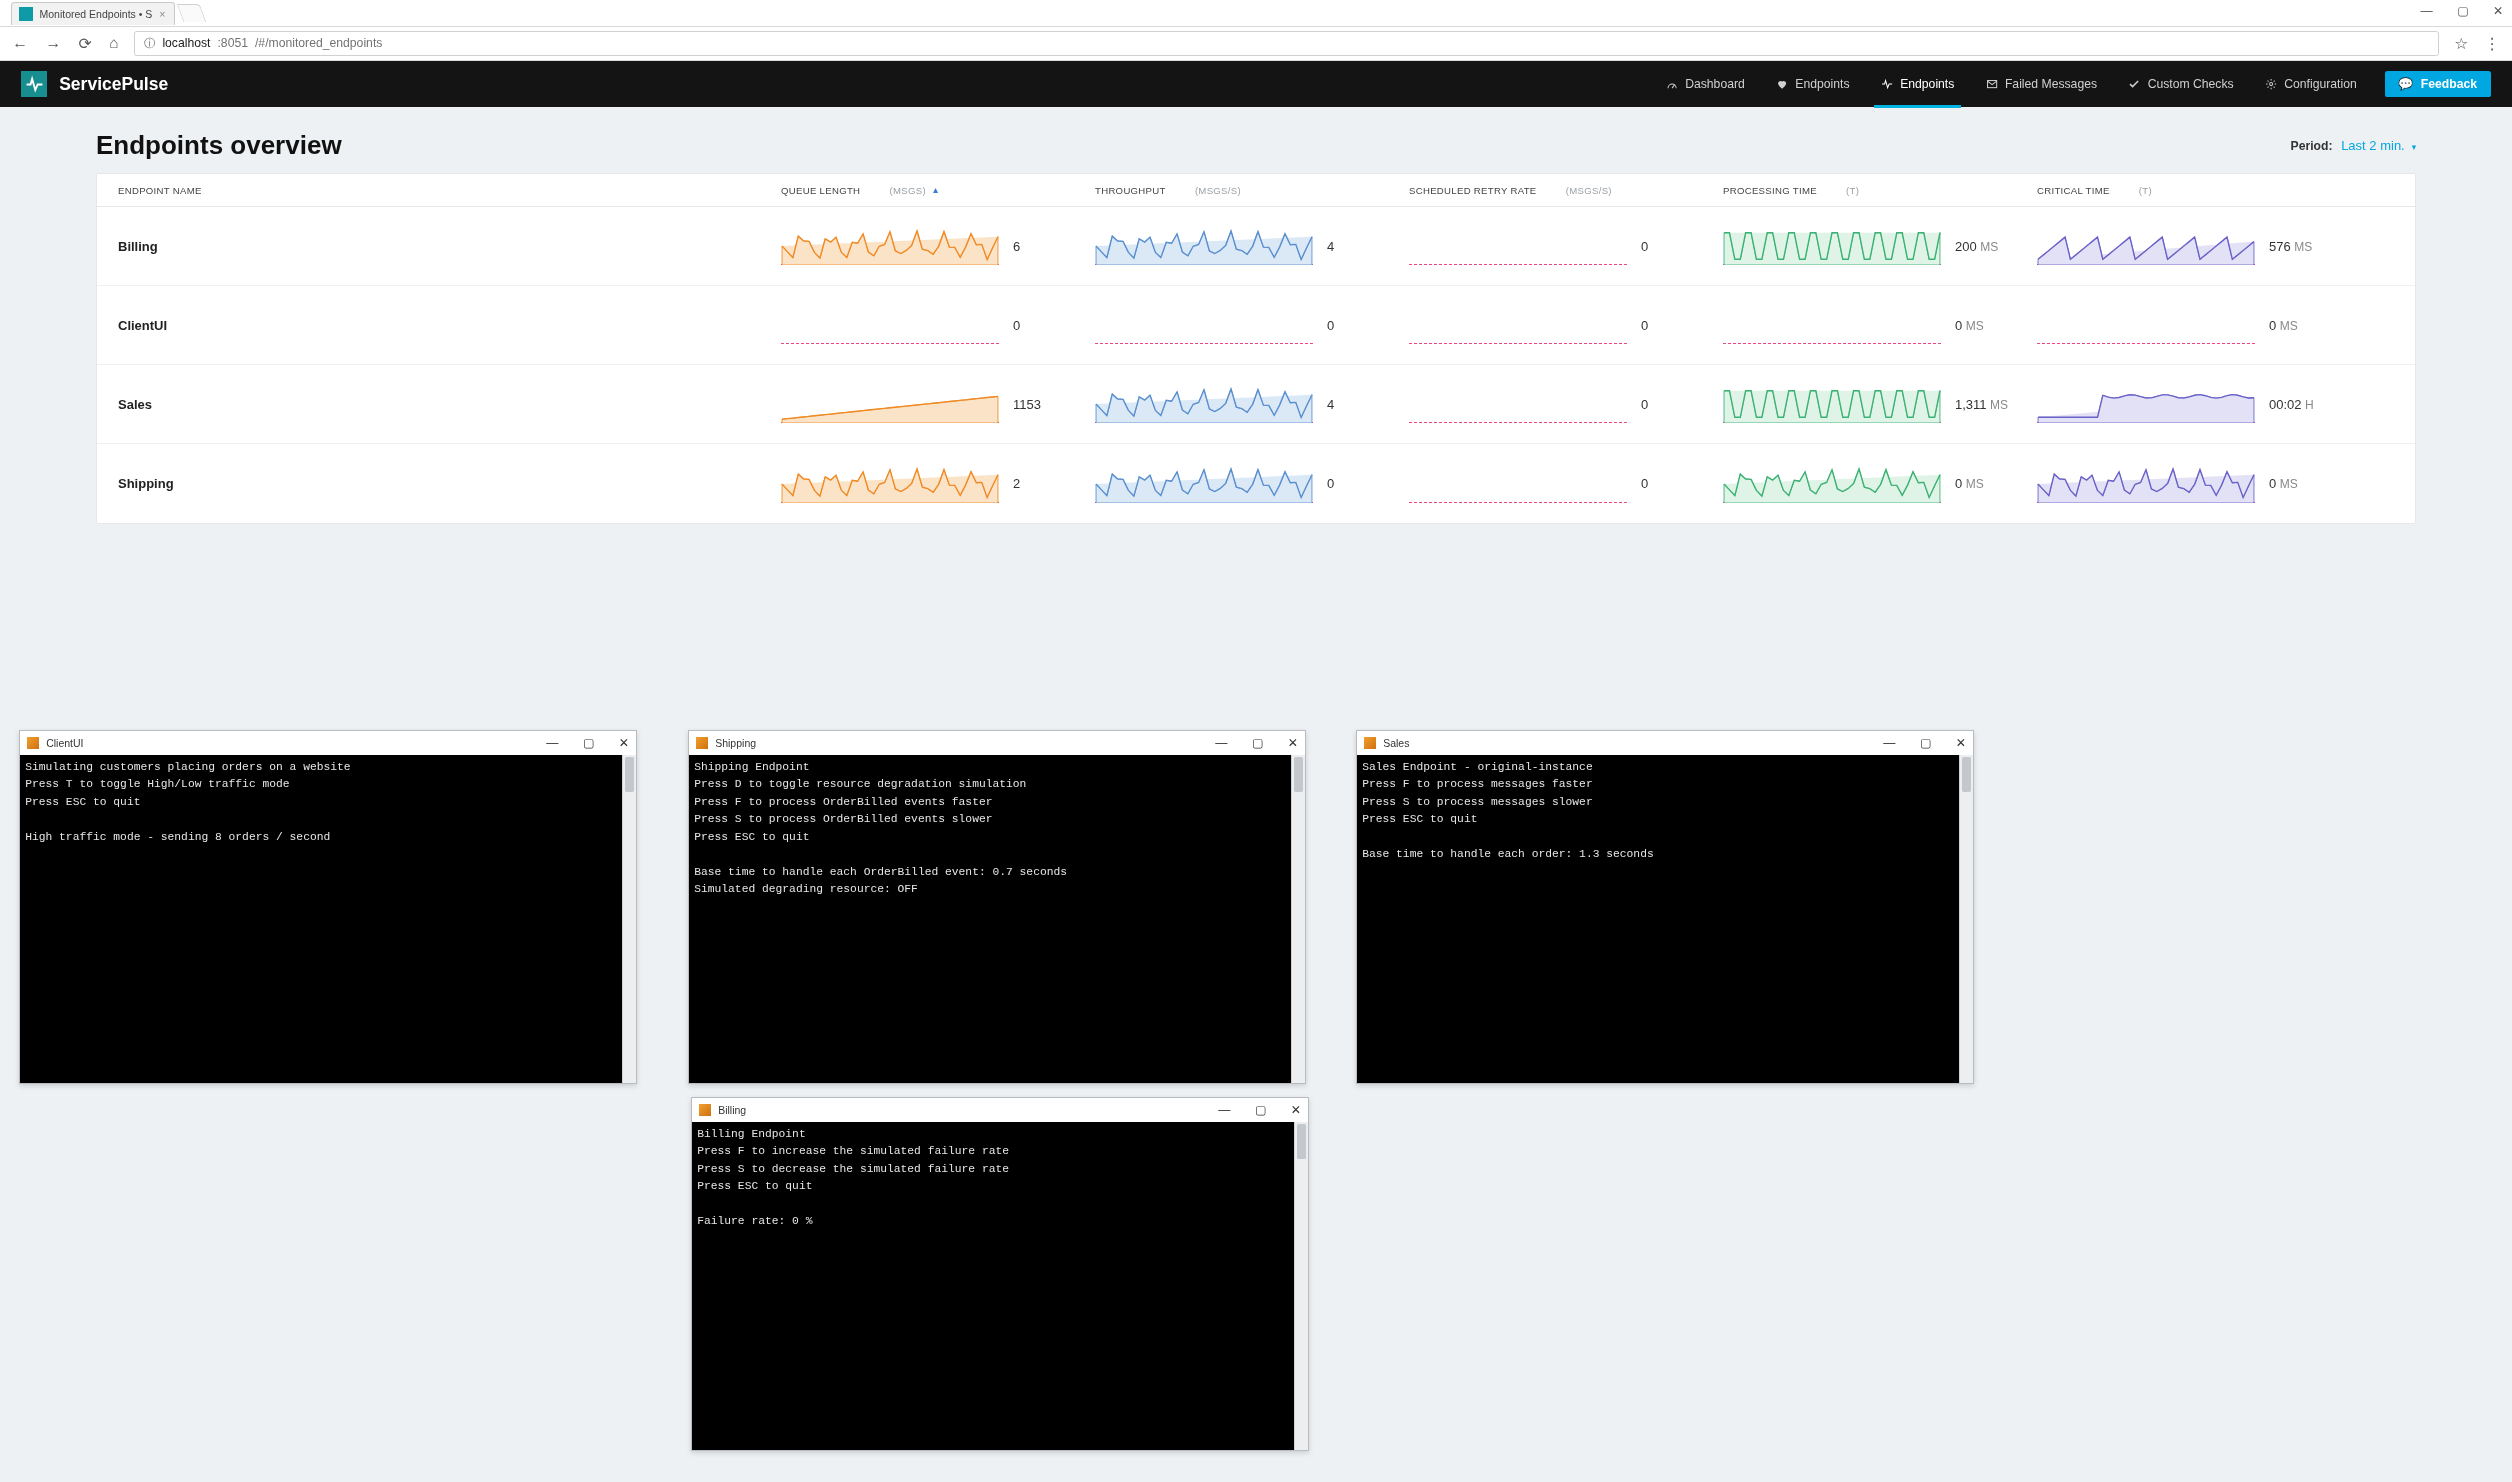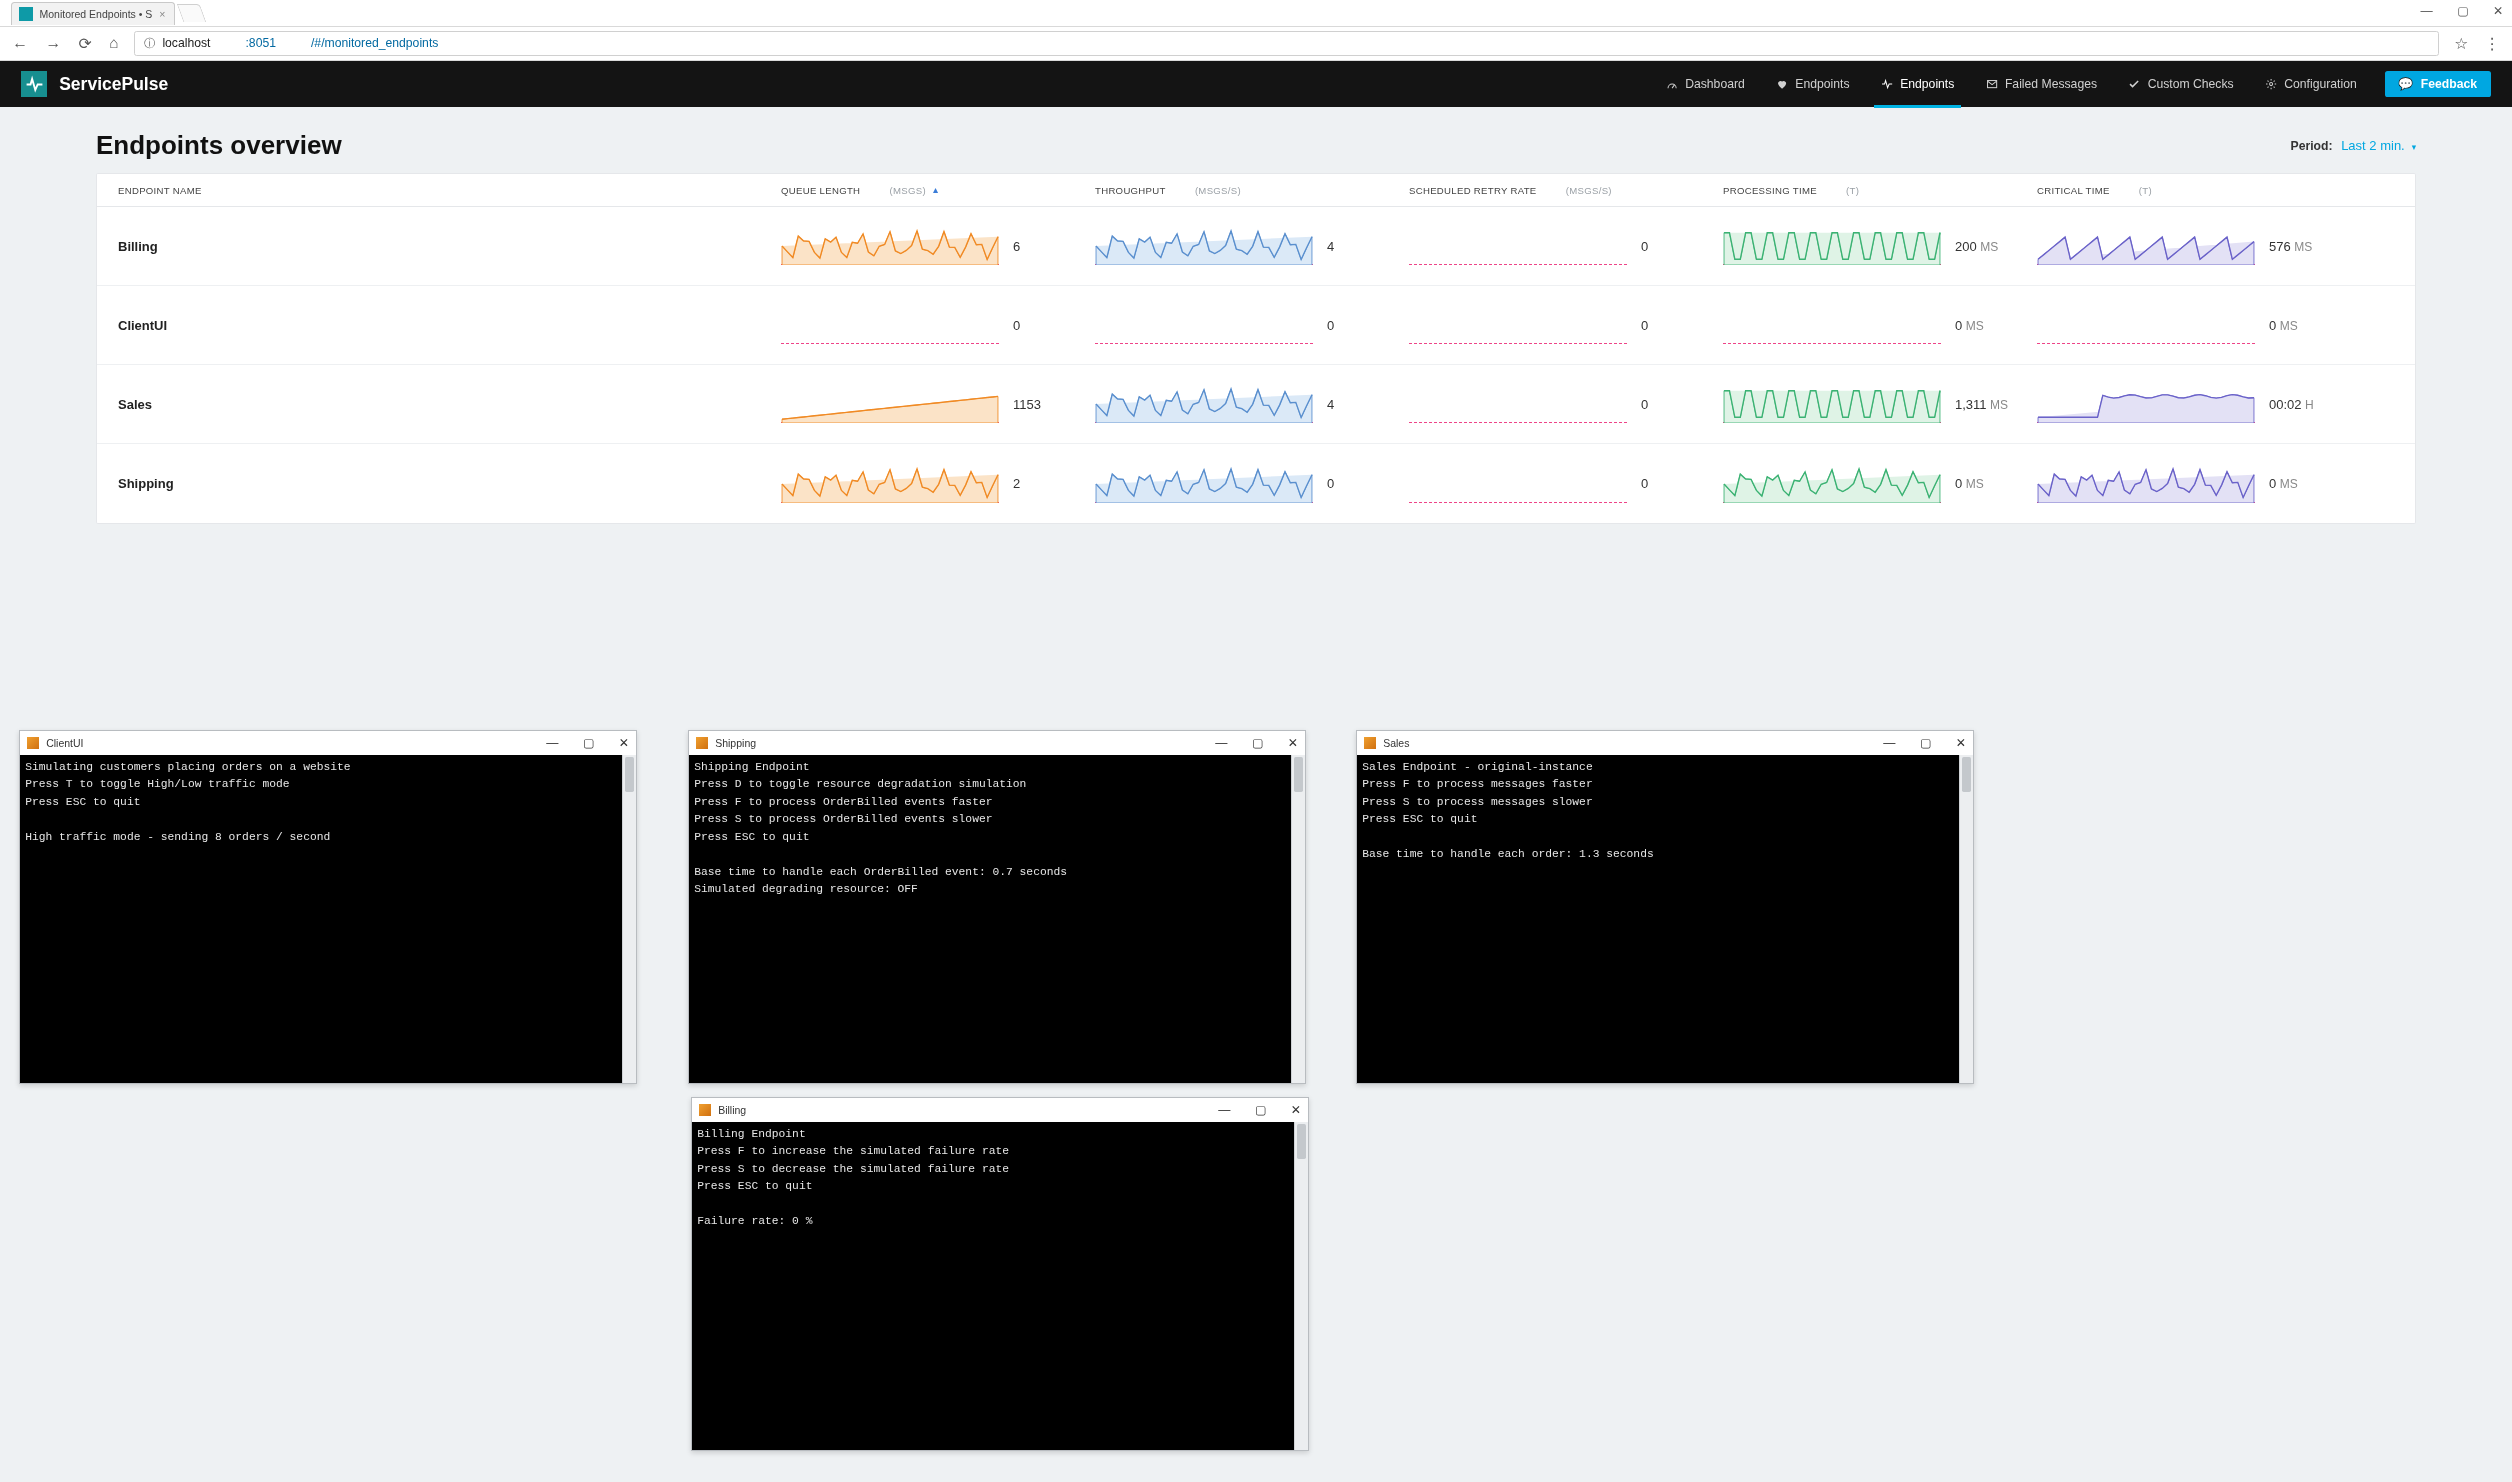--- a/index.html
+++ b/index.html
@@ -14,21 +14,21 @@
   .newtab-stub { width: 23px; height: 17.5px; border: 0.9px solid #d0d0d0; border-bottom: none; margin-left: 5.2px; transform: skewX(20deg); border-top-right-radius: 3.5px; background: #fafafa; }
   .win-controls { position: absolute; right: 8.7px; top: 3.5px; display: flex; gap: 24.4px; color: #555; font-size: 12.2px; }
   .win-controls span { cursor: pointer; }
 
   .url-bar { height: 35px; display: flex; align-items: center; padding: 0 12.2px; border-top: 0.9px solid #d9d9d9; border-bottom: 0.9px solid #d9d9d9; gap: 15.7px; }
   .nav-arrows { display: flex; gap: 17.5px; color: #555; font-size: 15.7px; }
   .nav-arrows span { cursor: pointer; }
   .url-field { flex: 1; height: 24.4px; border: 0.9px solid #d0d0d0; border-radius: 2.6px; display: flex; align-items: center; padding: 0 8.7px; font-size: 12.2px; color: #333; gap: 7px; }
   .url-field .info-chip { font-size: 11.3px; color: #666; }
   .url-field .host { color: #222; }
-  .url-field .path { color: #0369a1; margin-left: 28px; }
+  .url-field .path { color: #737373; }
   .url-right { display: flex; gap: 15.7px; color: #555; font-size: 15.7px; }
 
   
   .app-header { height: 46px; background: #141414; color: #dcdcdc; display: flex; align-items: center; padding: 0 21px; }
   .brand { display: flex; align-items: center; gap: 12.2px; }
   .brand .logo { width: 26px; height: 26px; background: #178f90; display: flex; align-items: center; justify-content: center; color: #fff; font-size: 12.2px; font-weight: bold; }
   .brand .logo svg { width: 19px; height: 19px; }
   .brand .name { color: #fff; font-size: 17.5px; font-weight: 600; }
   .nav { margin-left: auto; display: flex; align-items: stretch; height: 100%; }
   .nav-item { display: flex; align-items: center; gap: 7px; padding: 0 15.7px; font-size: 12.2px; color: #d0d0d0; cursor: pointer; position: relative; }

